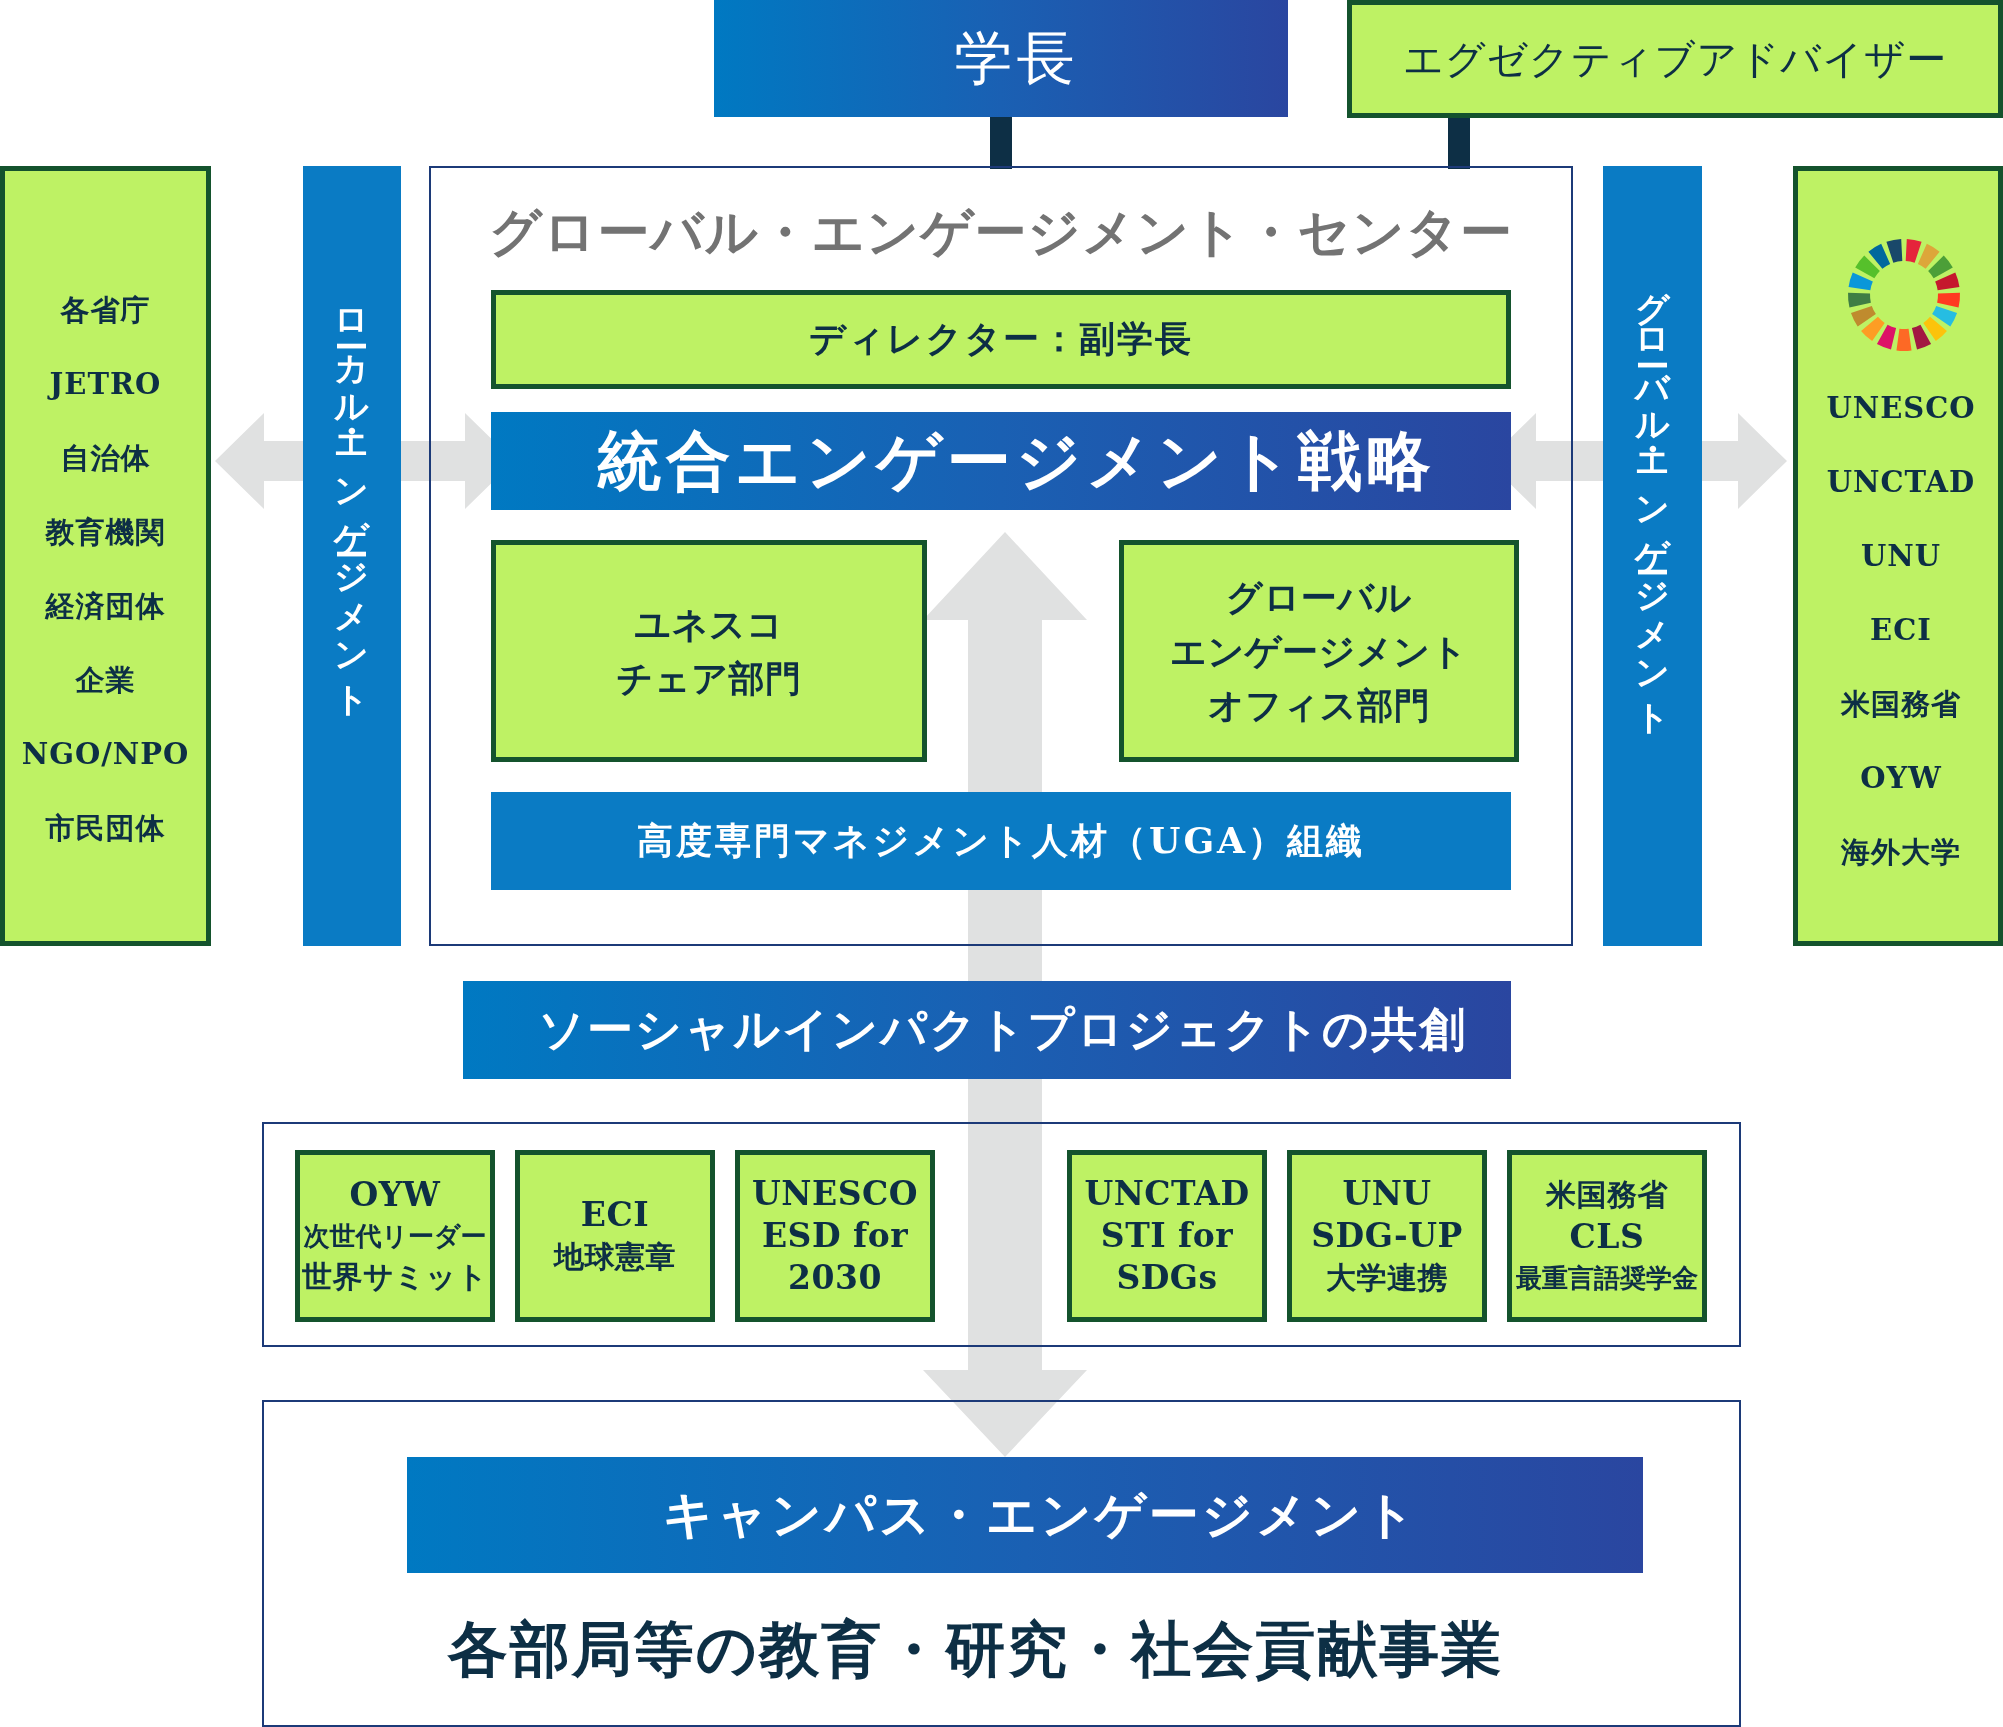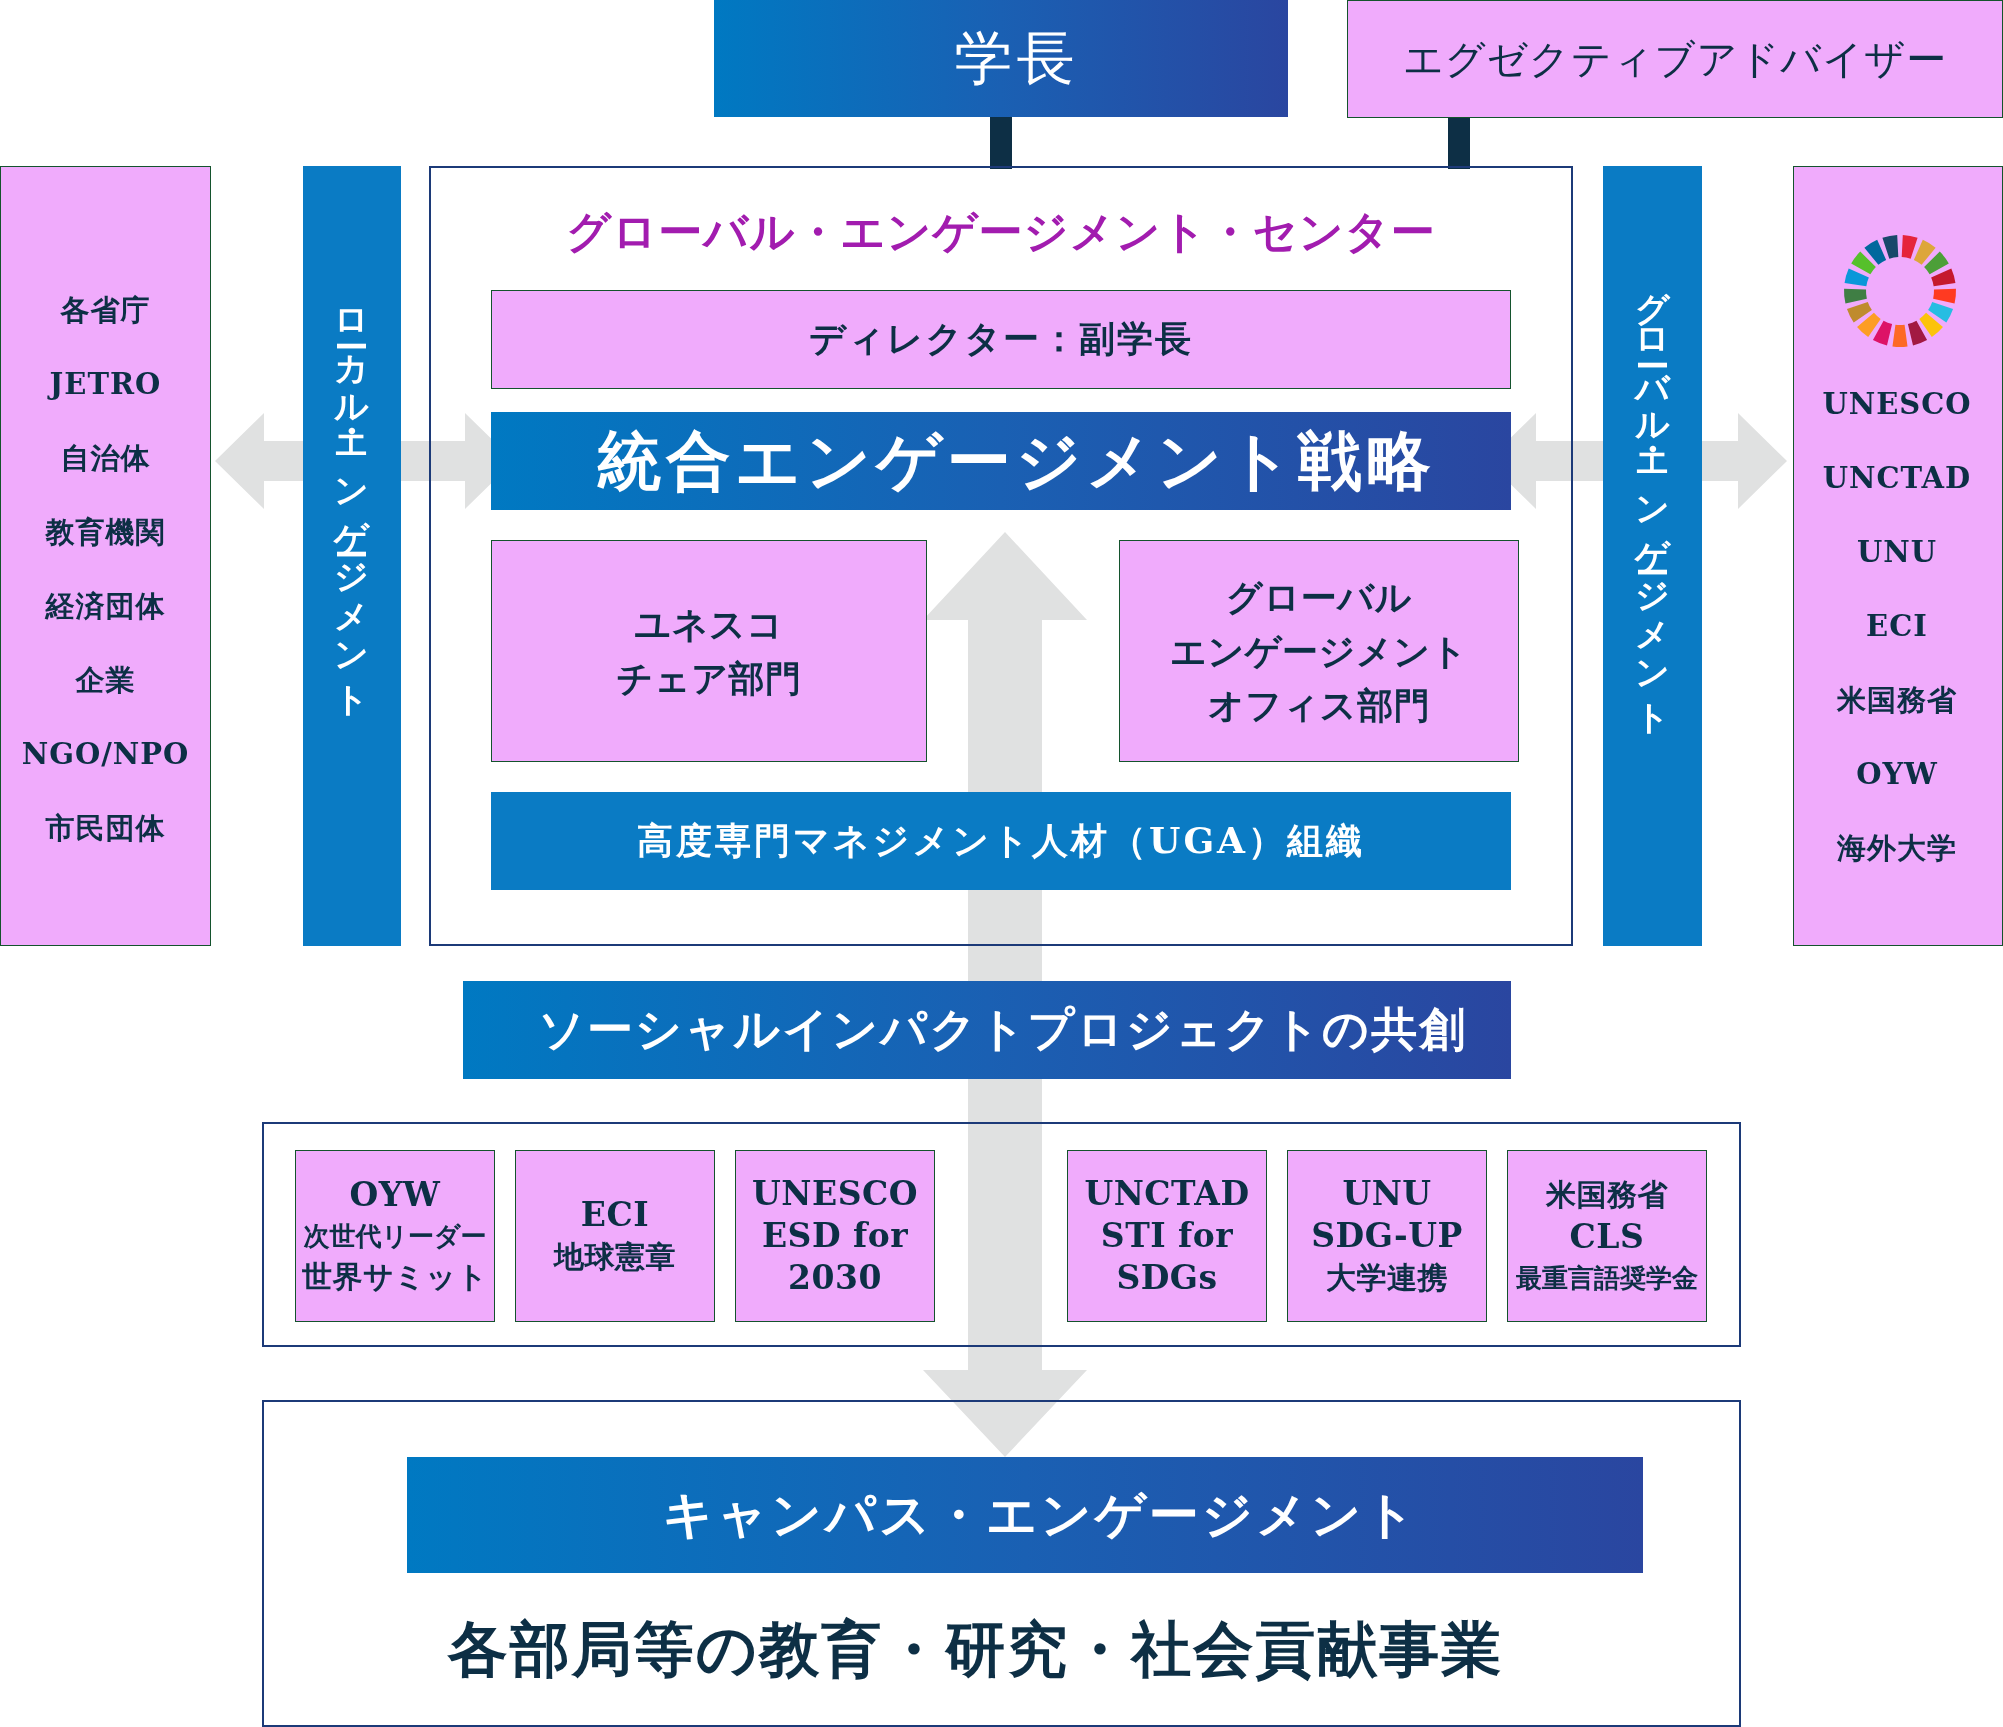--- a/index.html
+++ b/index.html
@@ -1,21 +1,21 @@
 <!DOCTYPE html>
 <html><head>
 <meta charset="utf-8">
 <style>
   html, body { margin: 0; padding: 0; background: #ffffff; }
   body { width: 2003px; height: 1727px; position: relative; overflow: hidden;
          font-family: "DejaVu Serif", "Liberation Serif", serif; color: #0d2f45; }
   .abs { position: absolute; box-sizing: border-box; }
   .grad { background: linear-gradient(90deg, #0079c2 0%, #1a60b3 50%, #2a46a0 100%); color: #fff; padding-left: 31px; }
   .solid { background: #0a7bc4; color: #fff; }
-  .outline { border: 1px solid #14532d; background: #f0abfc; }
+  .outline { border: 5px solid #14532d; background: #bef264; }
   .outline-blue { border: 2px solid #1c3a78; background: transparent; }
   .center { display: flex; align-items: center; justify-content: center; text-align: center; }
   .bold { font-weight: bold; }
   .vtext { writing-mode: vertical-rl; text-orientation: upright; letter-spacing: 2px; }
   .list { display: flex; flex-direction: column; align-items: center; justify-content: center; }
   .list span { display: block; font-weight: bold; font-size: 29px; line-height: 74px; letter-spacing: 1px; }
   .arrows { position: absolute; left: 0; top: 0; width: 2003px; height: 1727px; pointer-events: none; }
   .proj { display: flex; flex-direction: column; align-items: center; justify-content: center; font-weight: bold; text-align: center; }
   .proj span { display: block; }
   .proj .big { font-size: 33px; line-height: 42px; letter-spacing: 0.5px; }
@@ -52,21 +52,21 @@
   <span>企業</span>
   <span>NGO/NPO</span>
   <span>市民団体</span>
 </div>
 
 <div class="abs solid" style="left:303px; top:166px; width:98px; height:780px; display:flex; justify-content:center; padding-top:122px;">
   <span class="vtext bold" style="font-size:34px; line-height:98px;">ローカル・エンゲージメント</span>
 </div>
 
 <div class="abs outline-blue" style="left:429px; top:166px; width:1144px; height:780px;"></div>
-<div class="abs center bold" style="left:429px; top:190px; width:1144px; height:85px; font-size:44px; color:#a21caf; letter-spacing:1px;">
+<div class="abs center bold" style="left:429px; top:190px; width:1144px; height:85px; font-size:52px; color:#737373; letter-spacing:1px;">
   <span>グローバル・エンゲージメント・センター</span>
 </div>
 <div class="abs outline center bold" style="left:491px; top:290px; width:1020px; height:99px; font-size:36px; letter-spacing:2px;">
   <span>ディレクター：副学長</span>
 </div>
 <div class="abs grad center bold" style="left:491px; top:412px; width:1020px; height:98px; font-size:64px; letter-spacing:5px;">
   <span>統合エンゲージメント戦略</span>
 </div>
 <div class="abs outline proj" style="left:491px; top:540px; width:436px; height:222px;">
   <span class="big" style="font-size:36px; line-height:54px;">ユネスコ</span>

